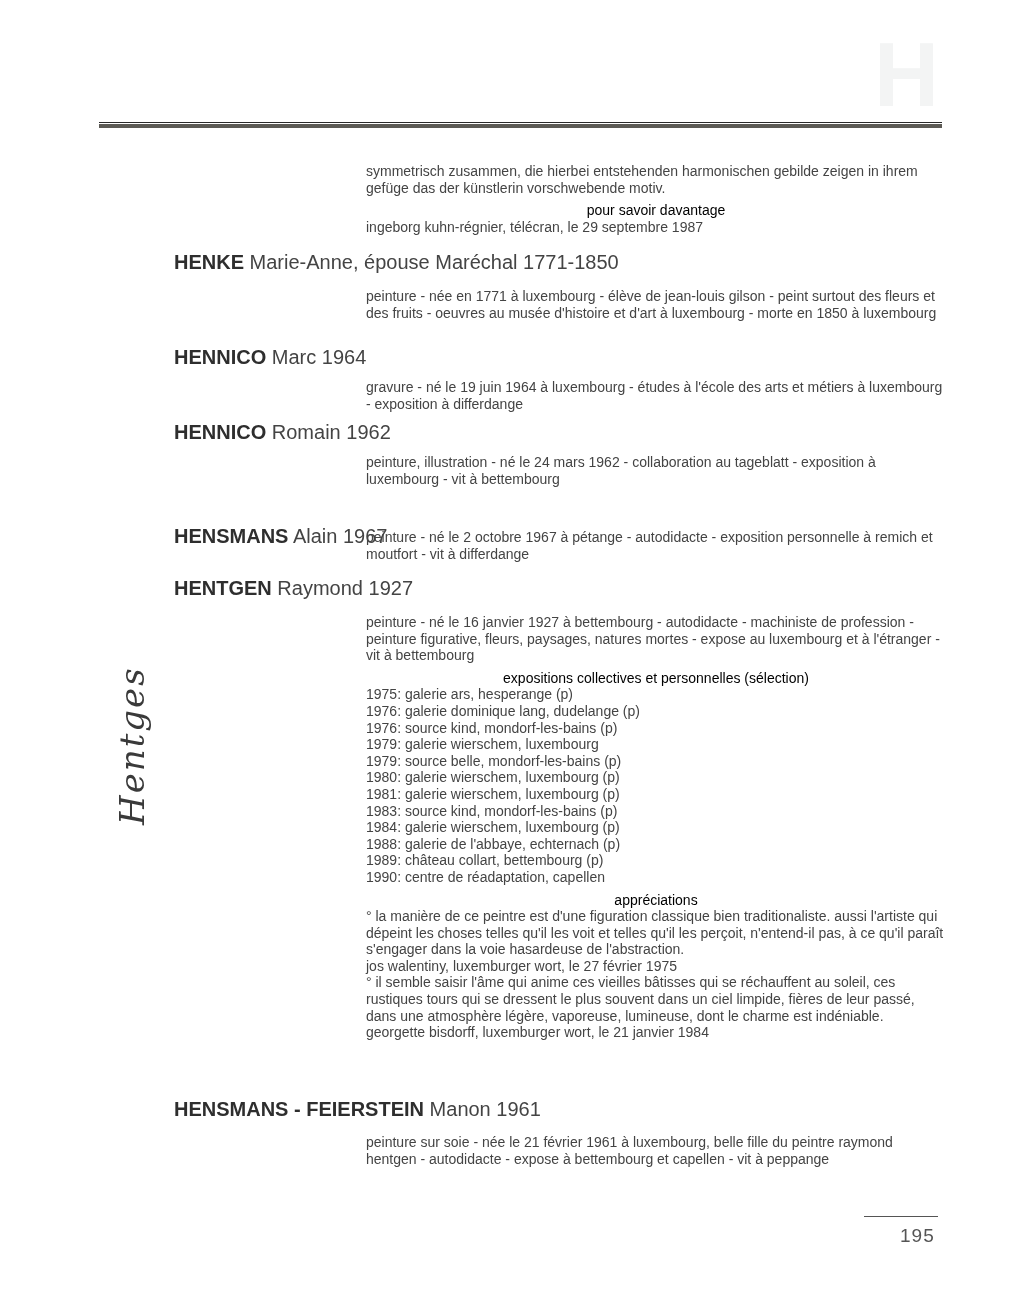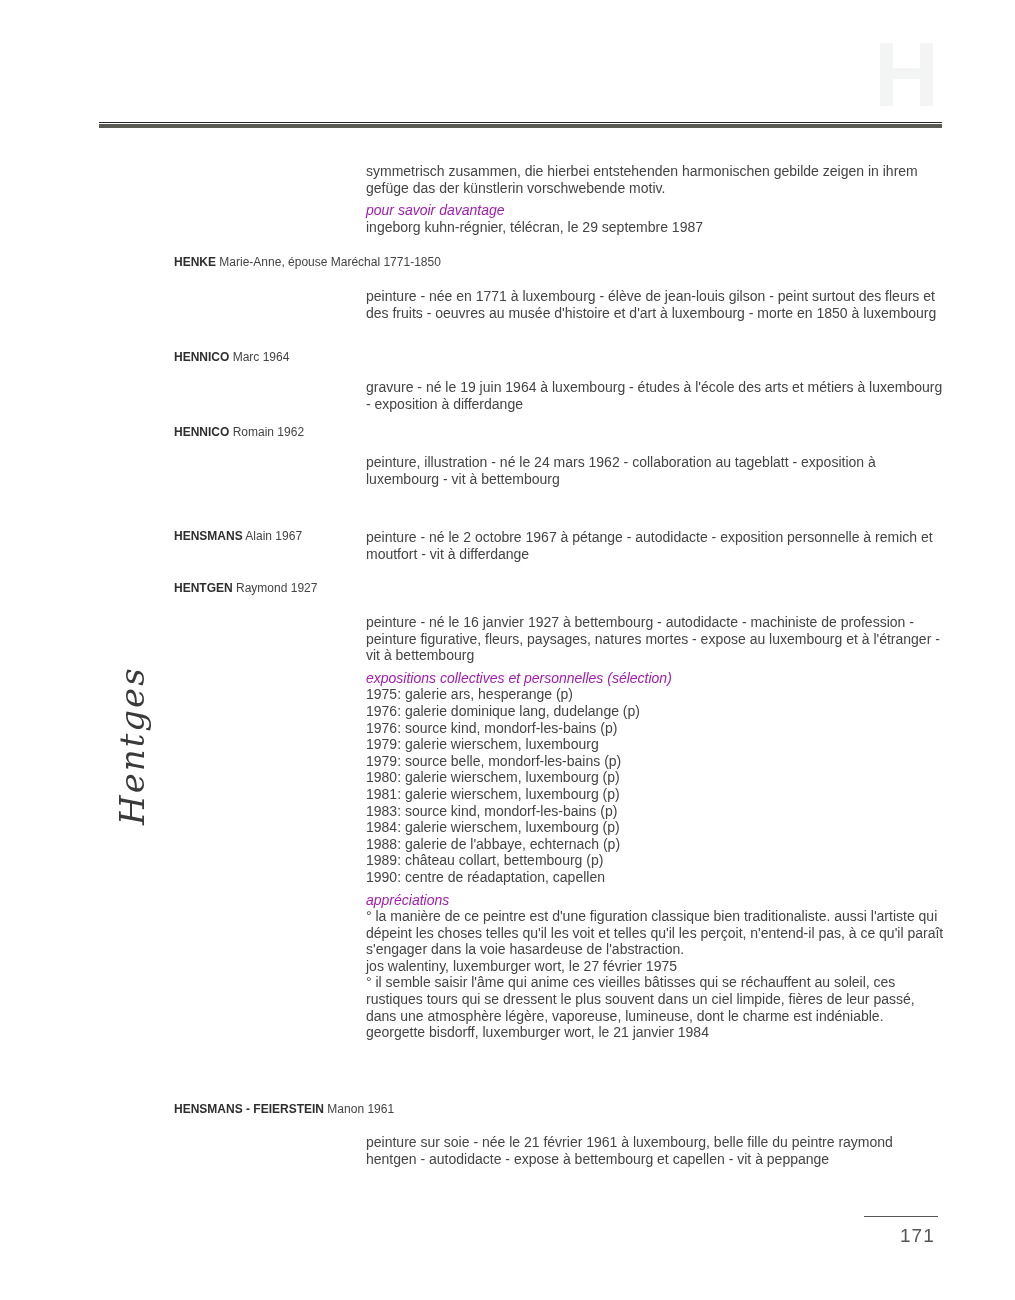--- a/index.html
+++ b/index.html
@@ -40,27 +40,27 @@
       left: 366px;
       width: 580px;
       font-size: 14px;
       line-height: 16.6px;
       color: #444444;
     }
     .block p {
       margin: 0;
     }
     .italic-head {
-      font-style: italic;
-      color: #a21caf;
+      color: #000000;
+      text-align: center;
     }
     .entry-head {
       position: absolute;
       left: 174px;
-      font-size: 12px;
+      font-size: 20px;
       line-height: 17px;
       color: #444444;
       white-space: nowrap;
     }
     .entry-head .surname {
       font-weight: bold;
       color: #2e2e2e;
     }
     .handwritten {
       position: absolute;
@@ -177,13 +177,13 @@
   <span class="surname">HENSMANS - FEIERSTEIN</span>
   <span>Manon 1961</span>
 </div>
 <div class="block" style="top:1134px;width:540px;">
   <p>peinture sur soie - née le 21 février 1961 à luxembourg, belle fille du peintre raymond hentgen - autodidacte - expose à bettembourg et capellen - vit à peppange</p>
 </div>
 
 <div class="handwritten">Hentges</div>
 
 <div class="footer-rule"></div>
-<div class="page-number">171</div>
+<div class="page-number">195</div>
 
 </body></html>

